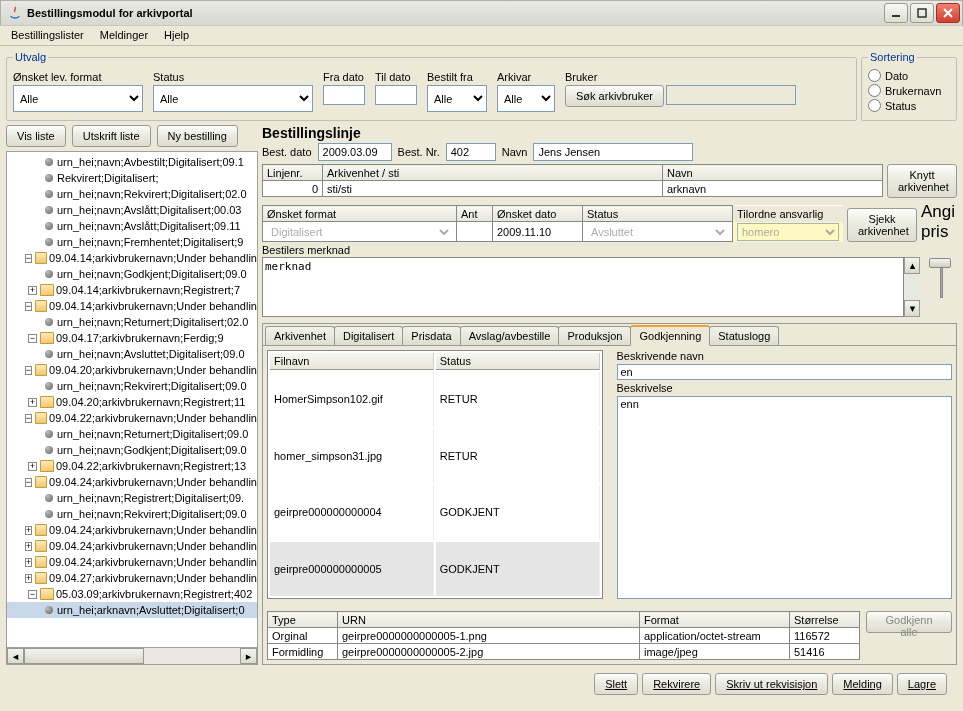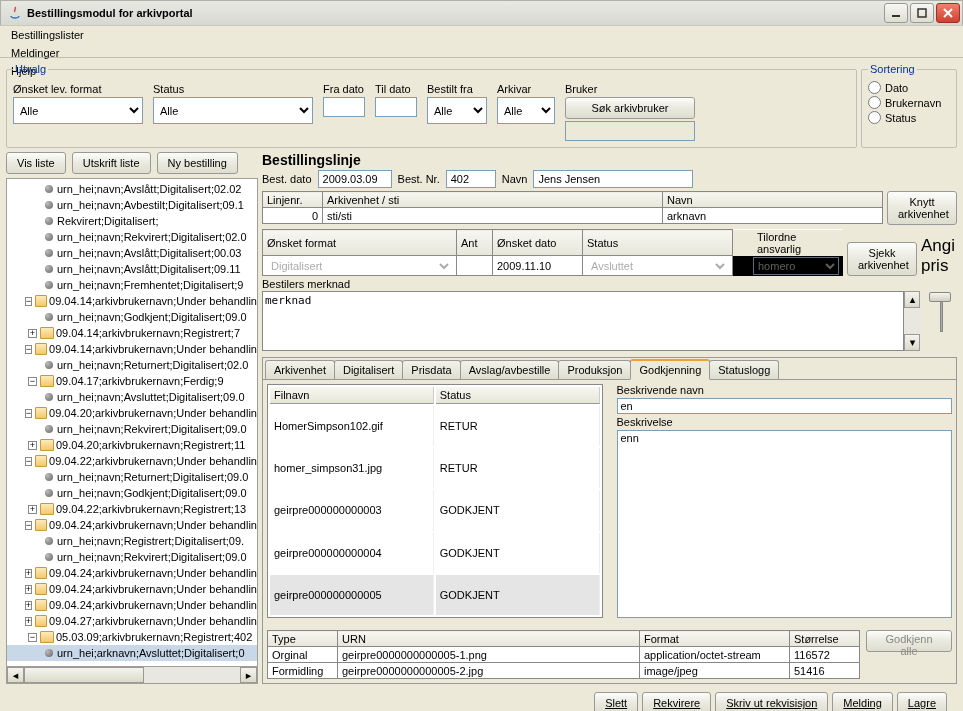--- a/index.html
+++ b/index.html
@@ -7,21 +7,21 @@
 
 
 .titlebar { height: 26px; background: linear-gradient(#e9e9e4, #d8d8d2); border: 1px solid #b0b0a8; border-bottom: 1px solid #c8c8c0; display: flex; align-items: center; padding: 0 2px 0 6px; }
 .titlebar .java-icon { width: 16px; height: 16px; margin-right: 4px; display:flex;align-items:center;justify-content:center;}
 .titlebar .title { font-weight: bold; flex: 1; }
 .winbtns { display: flex; gap: 0; }
 .winbtn { width: 24px; height: 20px; border: 1px solid #999; background: linear-gradient(#f7f7f3,#dedecf); border-radius: 3px; margin-left: 2px; display: flex; align-items: center; justify-content: center; }
 .winbtn.close { background: linear-gradient(#f08070,#d04030); color:#fff; border-color:#a03020;}
 .winbtn svg { width: 10px; height: 10px; }
 
-.menubar { height: 32px; background: #ece9d8; border-bottom: 1px solid #c0c0b0; display: flex; align-items: stretch; padding-left: 3px; flex-direction: column;}
+.menubar { height: 20px; background: #ece9d8; border-bottom: 1px solid #c0c0b0; display: flex; align-items: stretch; padding-left: 3px;}
 .menubar .menuitem { padding: 3px 8px; }
 
 .content { padding: 5px 6px; display: flex; flex-direction: column; gap: 4px; height: 661px; }
 
 .row { display: flex; gap: 4px; }
 
 fieldset.panel { border: 1px solid #c0c0b8; border-radius: 2px; padding: 4px 6px 6px 6px; position: relative; }
 fieldset.panel > legend { color: #003399; padding: 0 2px; font-size: 11px; }
 
 .utvalg { flex: 1; }
@@ -170,21 +170,21 @@
             <label class="f">Bestilt fra</label>
             <select class="combo" style="width:60px"><option>Alle</option></select>
           </div>
         <div class="filtcol">
             <label class="f">Arkivar</label>
             <select class="combo" style="width:58px"><option>Alle</option></select>
           </div>
         <div class="filtcol">
             <label class="f">Bruker</label>
           <div style="display:flex;gap:4px;align-items:flex-start;">
-            <div style="display:flex;flex-direction:column;gap:2px;">
+            <div style="display:flex;flex-direction:row;gap:2px;">
               <button class="btn">Søk arkivbruker</button>
               <input class="txt" disabled="" style="width: 130px; background: rgb(236, 233, 216);">
             </div>
           </div>
         </div>
       </div>
     </fieldset>
     <fieldset class="panel sortering">
       <legend>Sortering</legend>
       <label>
@@ -208,25 +208,20 @@
         <button class="btn">Vis liste</button>
         <button class="btn">Utskrift liste</button>
         <button class="btn">Ny bestilling</button>
       </div>
       <div class="tree-wrap">
         <div class="tree-scroll">
           <div class="tree" id="tree">
               <div class="tree-node">
                 <span class="sp2"></span>
                 <span class="leaf-icon"></span>
-                <span>urn_hei;navn;Avslått;Digitalisert;02.02</span>
-              </div>
-              <div class="tree-node">
-                <span class="sp2"></span>
-                <span class="leaf-icon"></span>
                 <span>urn_hei;navn;Avbestilt;Digitalisert;09.1</span>
               </div>
               <div class="tree-node">
                 <span class="sp2"></span>
                 <span class="leaf-icon"></span>
                 <span>Rekvirert;Digitalisert;</span>
               </div>
               <div class="tree-node">
                 <span class="sp2"></span>
                 <span class="leaf-icon"></span>
@@ -422,28 +417,28 @@
 
       <div class="onsket-wrap">
         <div class="tbl-block">
           <table class="grid">
             <tbody>
                 <tr>
                   <th>Ønsket format</th>
                 <th style="width:36px">Ant</th>
                 <th style="width:90px">Ønsket dato</th>
                 <th style="width:150px">Status</th>
-                <th style="width:110px;border:none;background:#ece9d8;padding-left:24px">Tilordne ansvarlig</th>
+                <th style="width:110px;border:none;background:#ece9d8;padding-left:4px">Tilordne ansvarlig</th>
                 </tr>
             <tr>
                   <td><select disabled="" style="width:100%;color:#888"><option>Digitalisert</option></select></td>
                 <td></td>
                 <td>2009.11.10</td>
                 <td><select disabled="" style="width:100%;color:#888"><option>Avsluttet</option></select></td>
-                <td style="border:none;background:#000000;padding-left:20px"><select disabled="" style="width:100%;border:1px solid #7e9db9;height:18px;color:#888"><option>homero</option></select></td>
+                <td style="border:none;background:#fef9c3;padding-left:4px"><select disabled="" style="width:100%;border:1px solid #7e9db9;height:18px;color:#888"><option>homero</option></select></td>
                 </tr>
           </tbody>
             </table>
         </div>
         <div class="btn-stack">
           <button class="btn" style="height:34px;width:70px">Sjekk arkivenhet</button>
         </div>
         <div class="angi">Angi pris</div>
       </div>
 
@@ -489,24 +484,20 @@
               <tbody id="filesbody">
                   <tr>
                     <td>HomerSimpson102.gif</td>
                     <td>RETUR</td>
                   </tr>
                   <tr>
                     <td>homer_simpson31.jpg</td>
                     <td>RETUR</td>
                   </tr>
                   <tr>
-                    <td>geirpre000000000003</td>
-                    <td>GODKJENT</td>
-                  </tr>
-                  <tr>
                     <td>geirpre000000000004</td>
                     <td>GODKJENT</td>
                   </tr>
                   <tr class="selected">
                     <td>geirpre000000000005</td>
                     <td>GODKJENT</td>
                   </tr>
                 </tbody>
             </table>
           </div>

